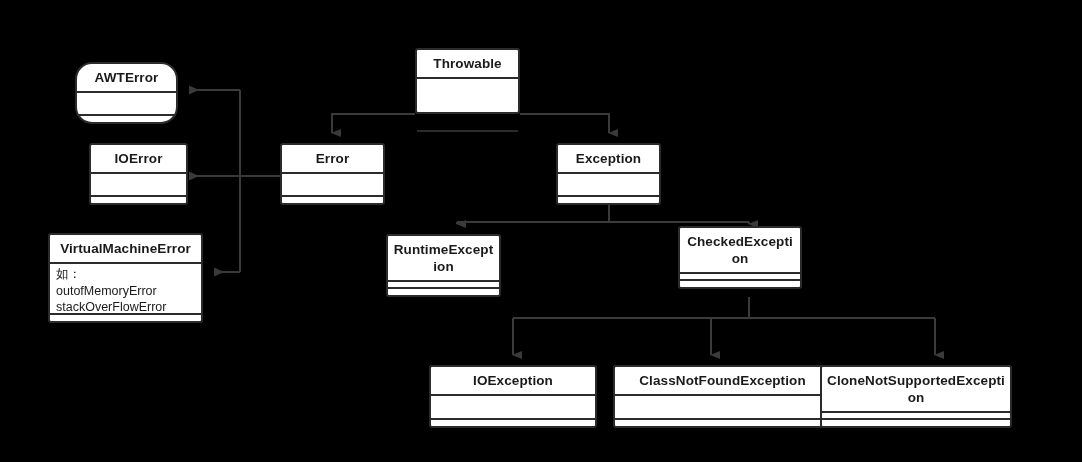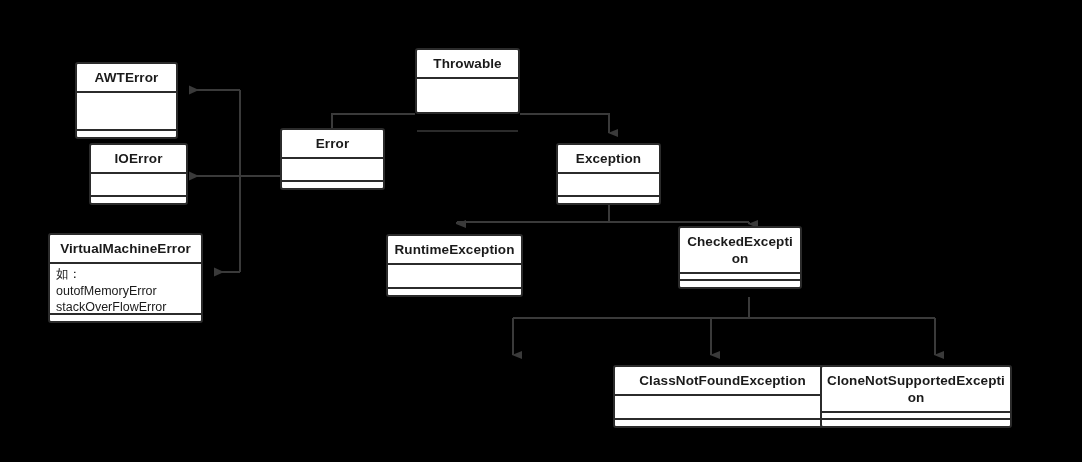--- a/index.html
+++ b/index.html
@@ -105,70 +105,75 @@
       <path d="M749,222 L749,224" marker-end="url(#arrowDown)"></path>
 
       <path d="M749,297 L749,318"></path>
       <path d="M513,318 L935,318"></path>
       <path d="M513,318 L513,355" marker-end="url(#arrowDown)"></path>
       <path d="M711,318 L711,355" marker-end="url(#arrowDown)"></path>
       <path d="M935,318 L935,355" marker-end="url(#arrowDown)"></path>
     </g>
   </svg>
 
-  <div class="uml-box" style="left:75px; top:62px; width:103px; height:77px;">
+  <div class="uml-box" style="left:75px; top:62px; width:103px; height:62px;border-radius:17px;">
     <div class="uml-title">AWTError</div>
     <div class="uml-body"></div>
     <div class="uml-foot"></div>
   </div>
 
   <div class="uml-box" style="left:89px; top:143px; width:99px; height:62px;">
     <div class="uml-title">IOError</div>
     <div class="uml-body"></div>
     <div class="uml-foot"></div>
   </div>
 
   <div class="uml-box" style="left:48px; top:233px; width:155px; height:90px;justify-content:center;">
     <div class="uml-title wrap-title">VirtualMachineError</div>
     <div class="uml-body">如：
 outofMemoryError
 stackOverFlowError</div>
     <div class="uml-foot"></div>
   </div>
 
-  <div class="uml-box" style="left:280px; top:128px; width:105px; height:62px;">
+  <div class="uml-box" style="left:280px; top:143px; width:105px; height:62px;">
     <div class="uml-title">Error</div>
     <div class="uml-body"></div>
     <div class="uml-foot"></div>
   </div>
 
   <div class="uml-box" style="left:415px; top:48px; width:105px; height:66px;gap:47px;">
     <div class="uml-title">Throwable</div>
     <div class="uml-body"></div>
     <div class="uml-foot"></div>
   </div>
 
   <div class="uml-box" style="left:556px; top:143px; width:105px; height:62px;justify-content:space-between;">
     <div class="uml-title">Exception</div>
     <div class="uml-body"></div>
     <div class="uml-foot"></div>
   </div>
 
-  <div class="uml-box" style="left:386px; top:234px; width:137px; height:63px;justify-content:center;">
+  <div class="uml-box" style="left:386px; top:234px; width:115px; height:63px;justify-content:center;">
     <div class="uml-title wrap-title">RuntimeException</div>
     <div class="uml-body"></div>
     <div class="uml-foot"></div>
   </div>
 
   <div class="uml-box" style="left:678px; top:226px; width:124px; height:63px;">
     <div class="uml-title wrap-title">CheckedException</div>
     <div class="uml-body"></div>
     <div class="uml-foot"></div>
   </div>
 
+  <div class="uml-box" style="left:429px; top:365px; width:168px; height:63px;">
+    <div class="uml-title">IOException</div>
+    <div class="uml-body"></div>
+    <div class="uml-foot"></div>
+  </div>
 
   <div class="uml-box" style="left:613px; top:365px; width:219px; height:63px;">
     <div class="uml-title">ClassNotFoundException</div>
     <div class="uml-body"></div>
     <div class="uml-foot"></div>
   </div>
 
   <div class="uml-box" style="left:820px; top:365px; width:192px; height:63px;">
     <div class="uml-title">CloneNotSupportedException</div>
     <div class="uml-body"></div>

